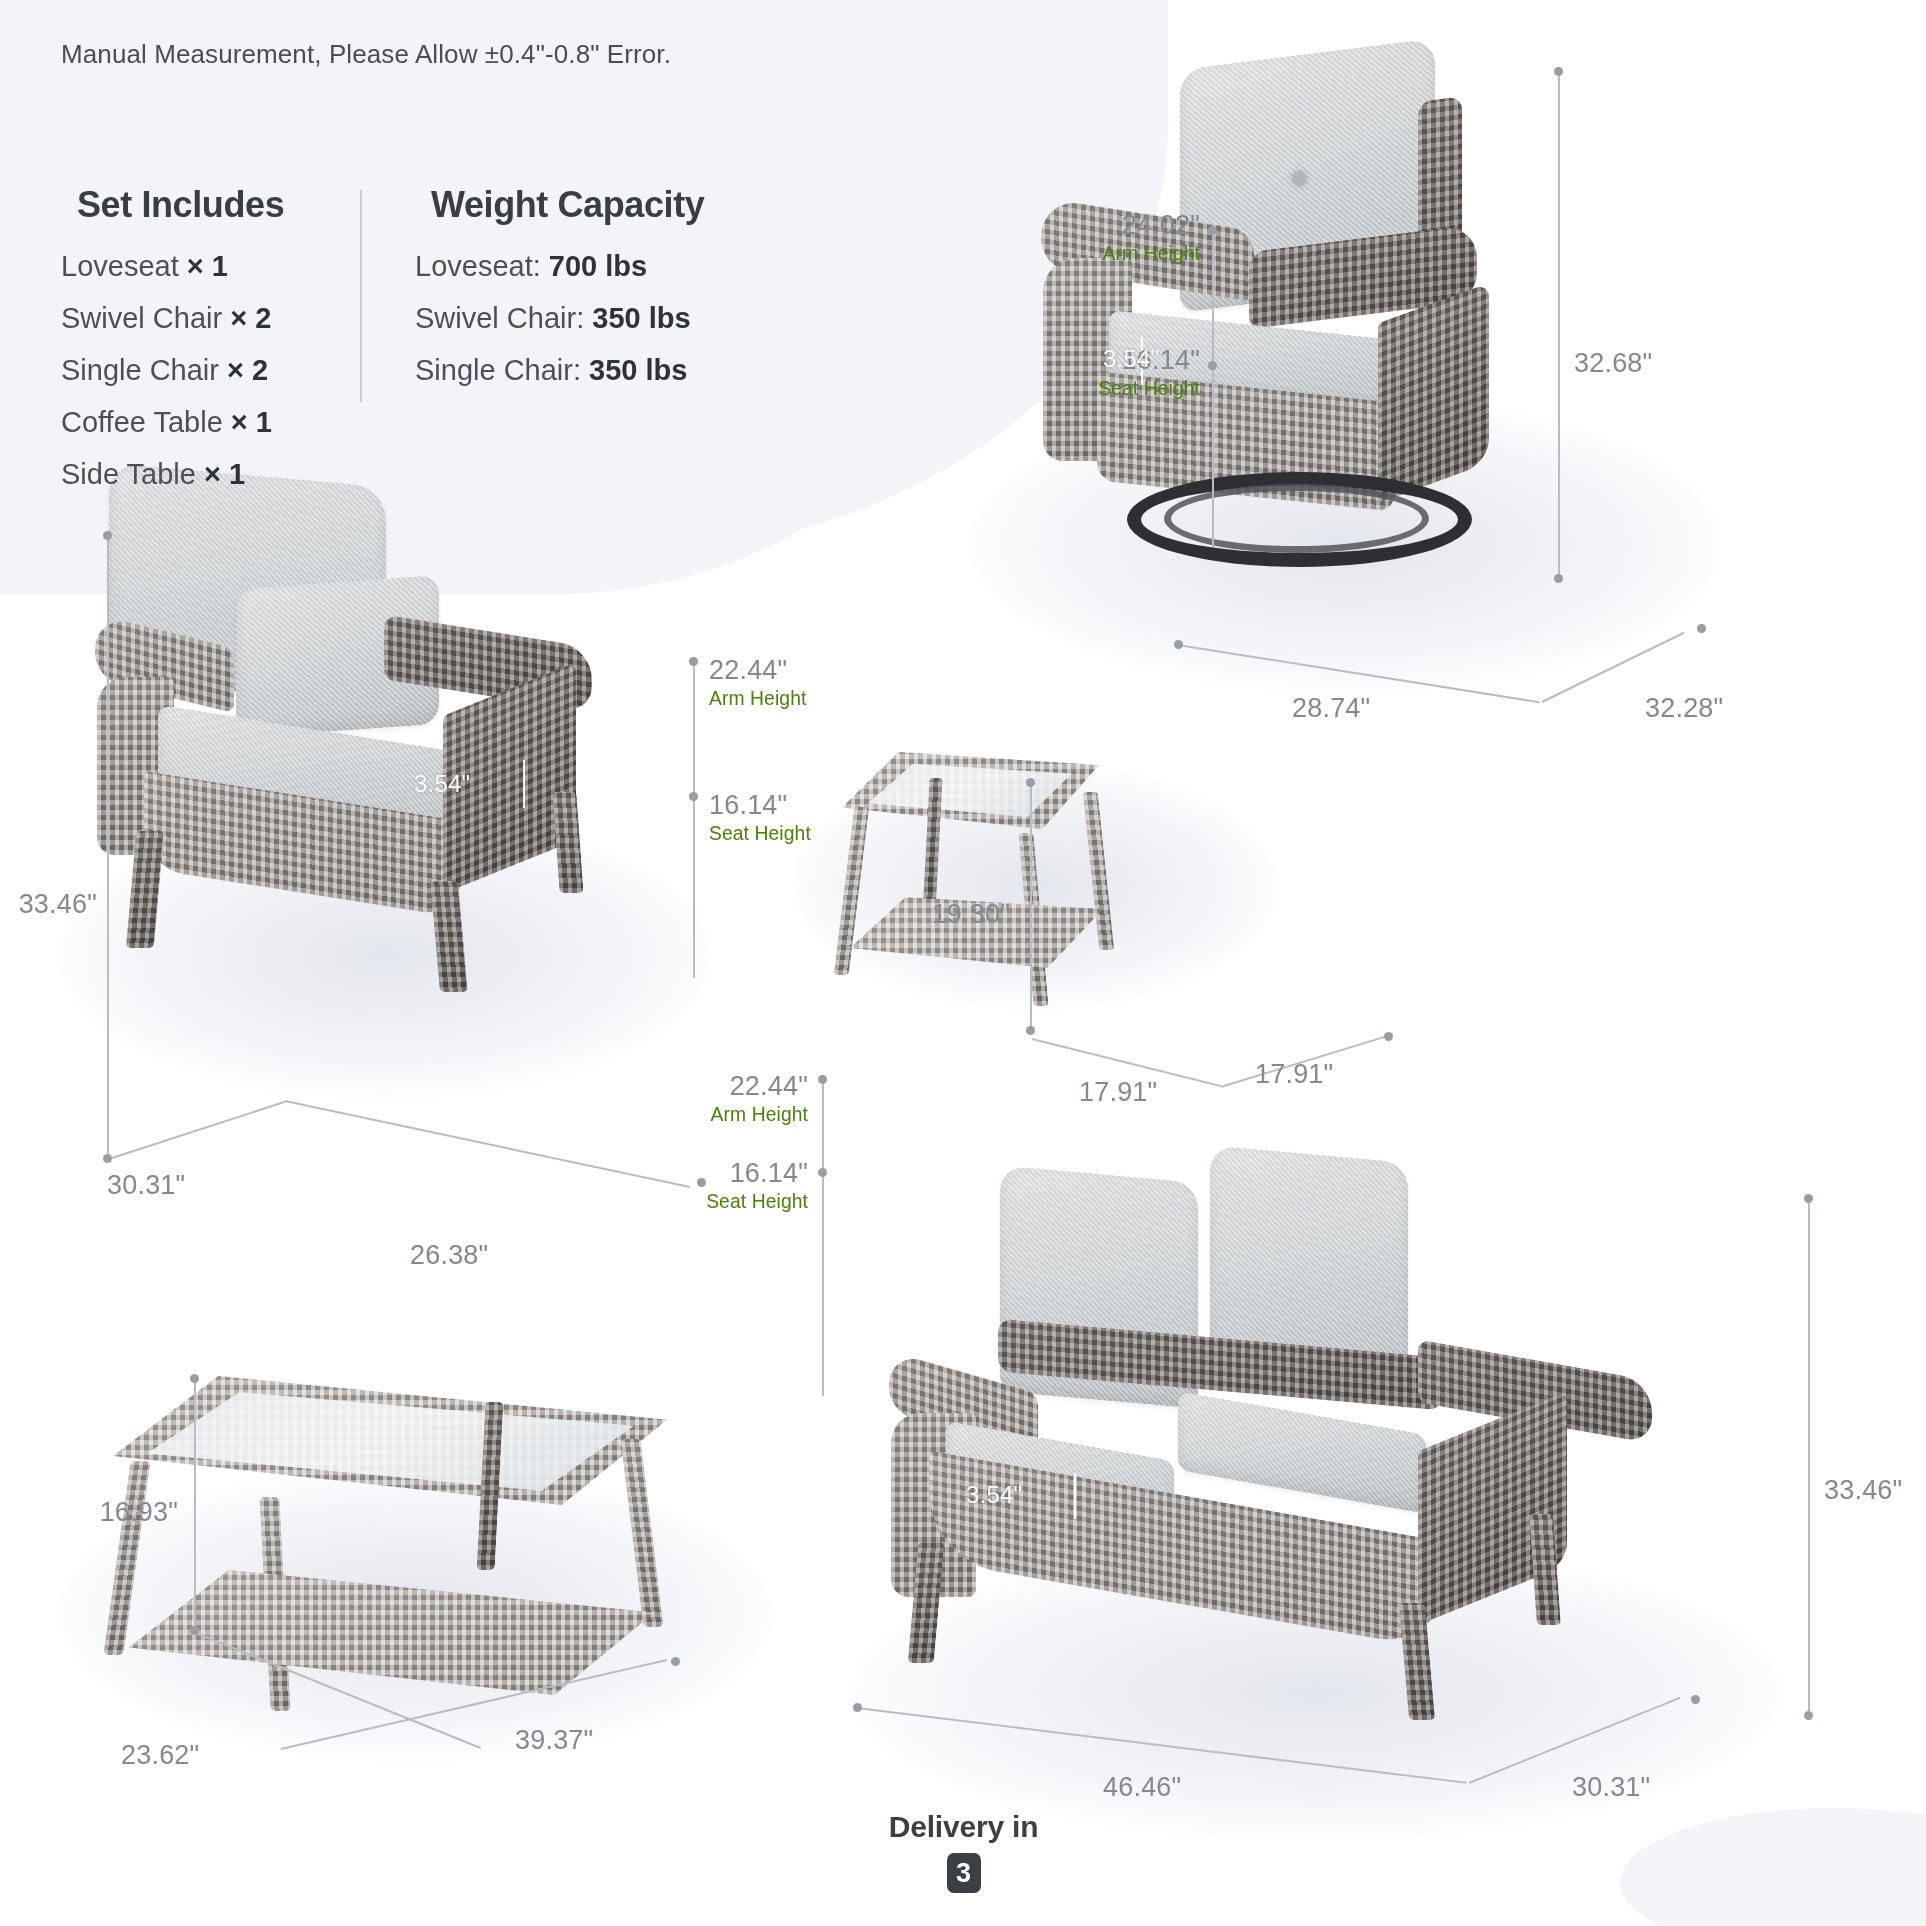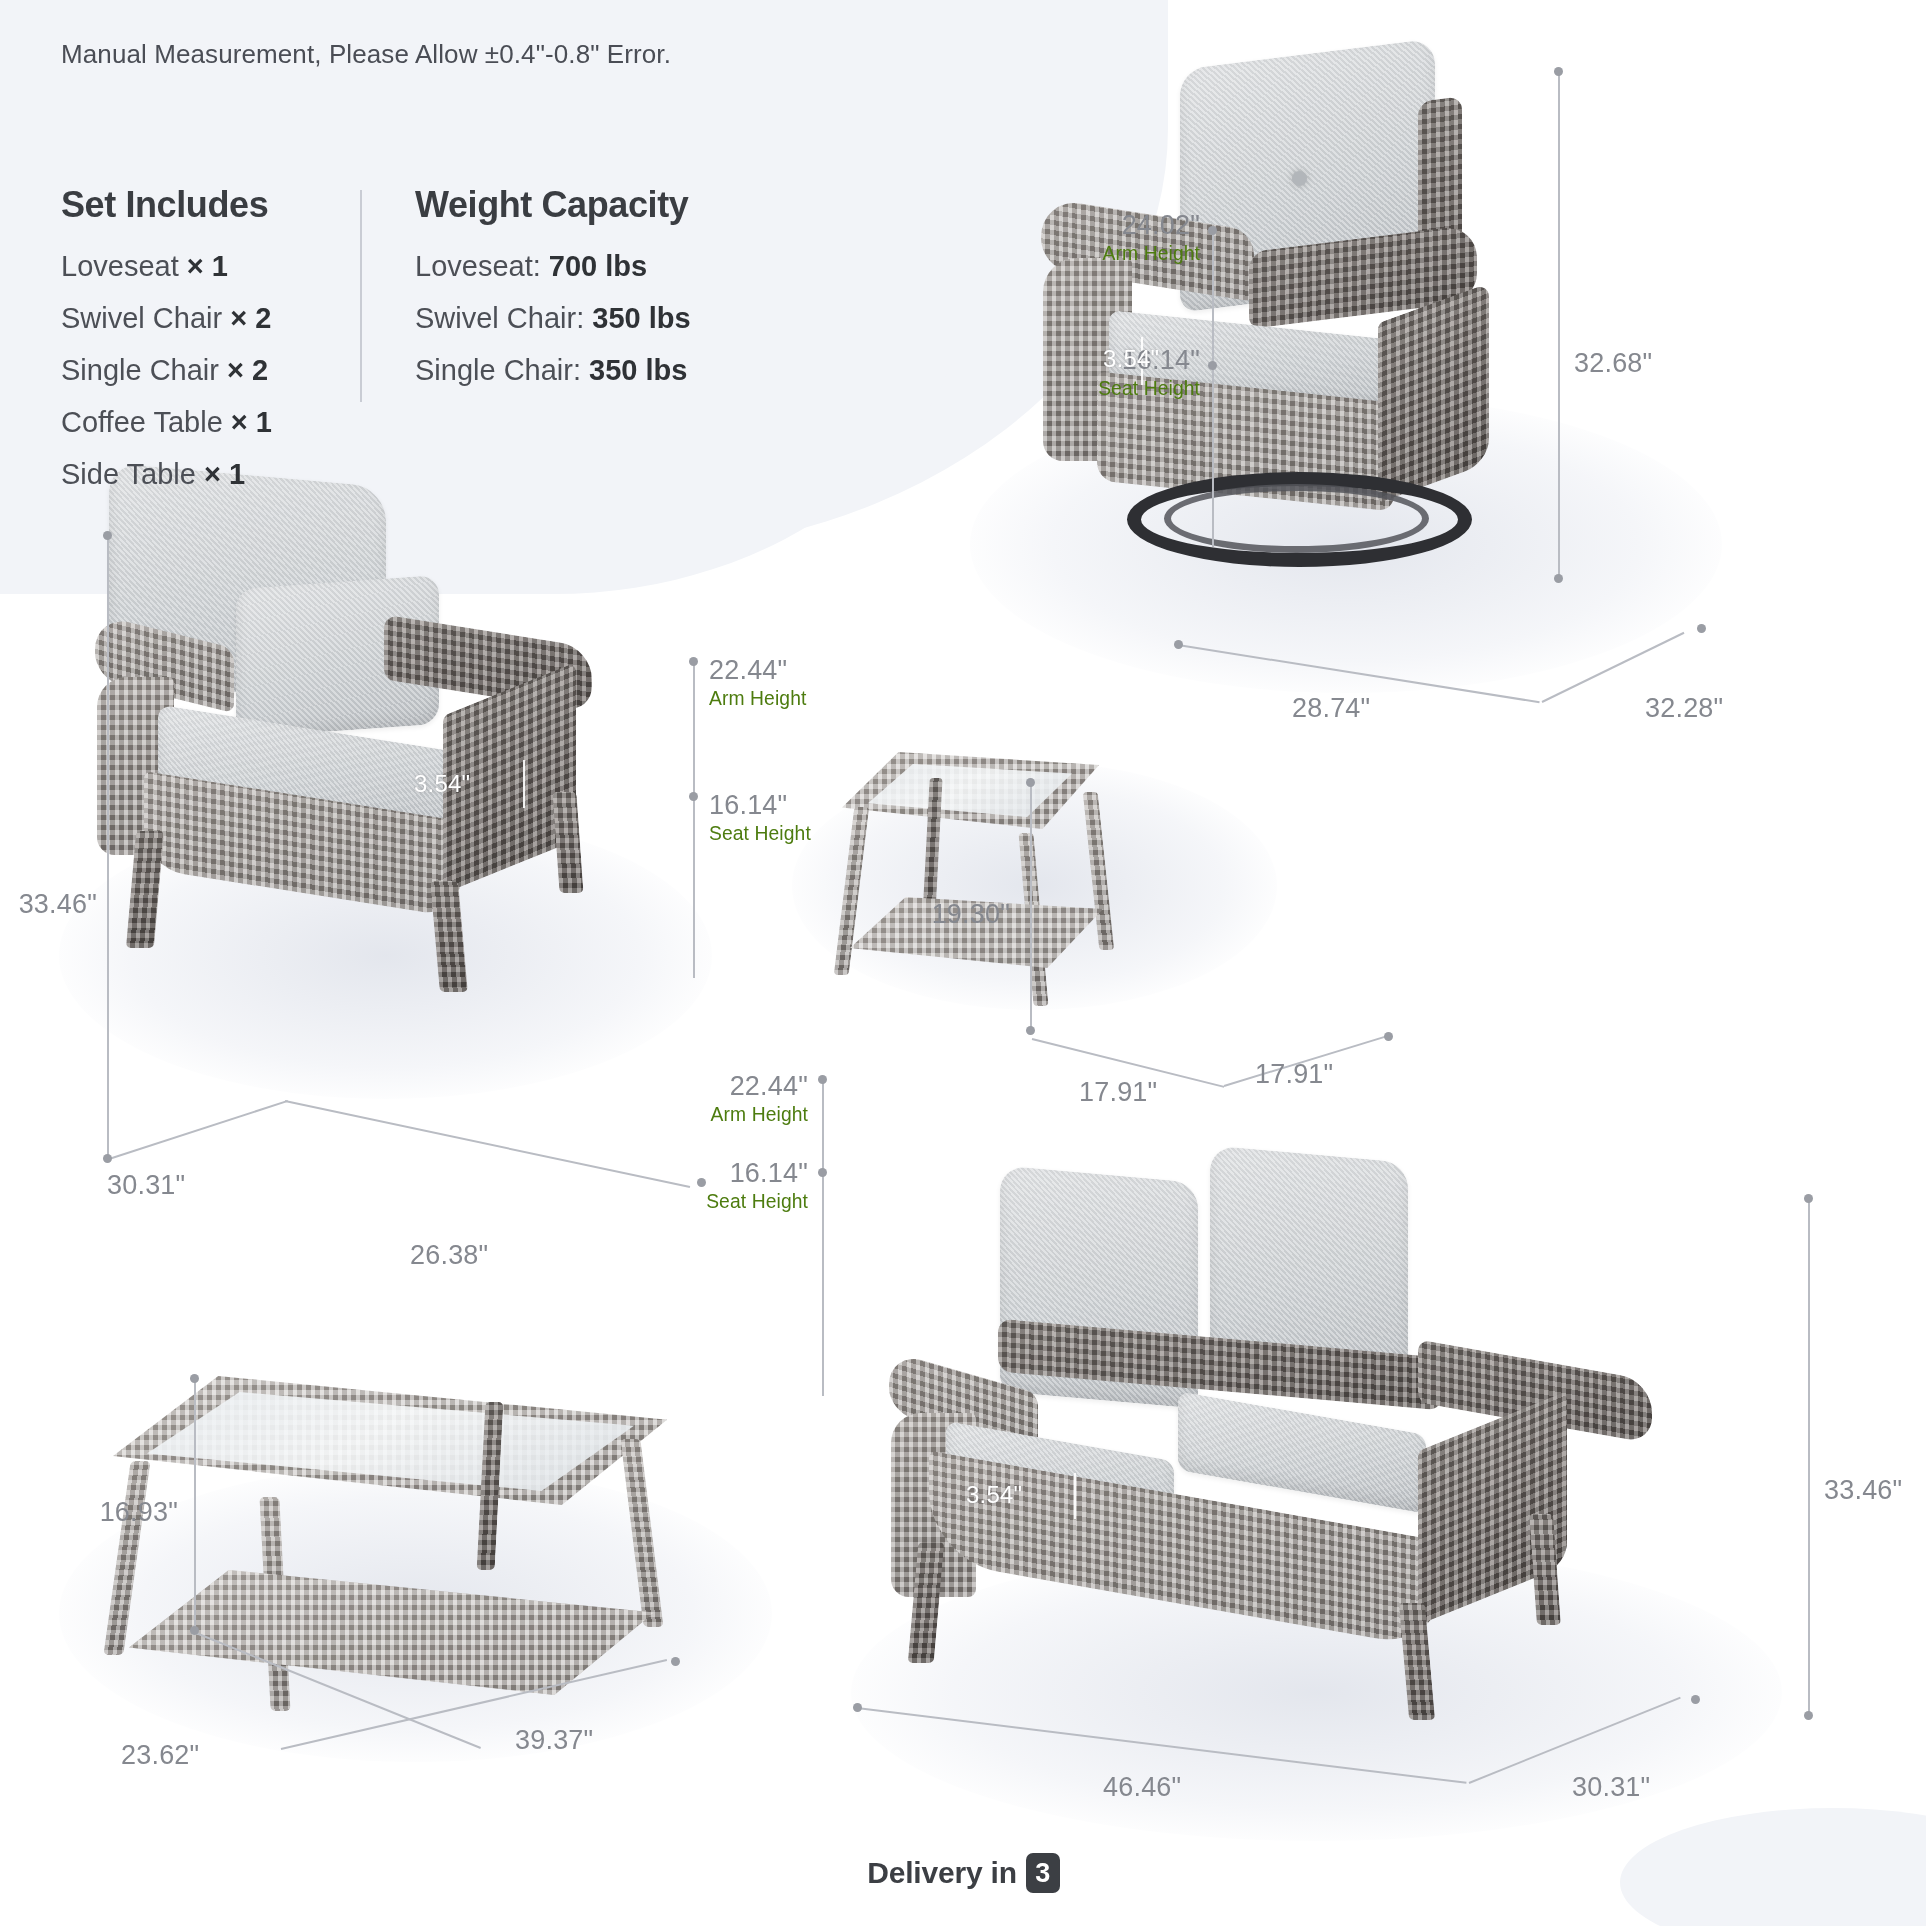--- a/index.html
+++ b/index.html
@@ -40,20 +40,21 @@
   }
 
   
   #info{ left:61px; top:184px; display:flex; align-items:flex-start; }
   .col{ }
   .col.left{ width:299px; }
   .col.right{ padding-left:53px; }
   .col-h{
     font-size:36px; font-weight:700; color:#3a3d42; letter-spacing:-0.4px;
     margin-bottom:26px;
+    margin-left:16px;
   }
   .col-line{
     font-size:29px; color:#4c4f56; line-height:1.0; margin-bottom:23px;
     white-space:nowrap;
   }
   .col-line b{ font-weight:700; color:#2f3236; }
   .divider{
     width:2px; background:#c9ccd4; height:212px; margin-top:6px; flex:0 0 2px;
   }
 
@@ -111,21 +112,21 @@
     border-radius:16px;
     box-shadow:inset 0 -6px 14px rgba(0,0,0,.08), 0 2px 5px rgba(0,0,0,.07);
   }
   .glass{
     background:linear-gradient(150deg, rgba(236,240,243,.92) 0%, rgba(249,251,252,.86) 45%, rgba(227,232,236,.9) 100%);
   }
 
   
   #footer{
     position:absolute; left:0; right:0; bottom:34px; z-index:7;
-    display:flex; align-items:center; justify-content:center; gap:9px;
+    display:flex; align-items:center; justify-content:center; gap:9px;flex-direction:column;
   }
   #footer .ftext{
     font-size:30px; font-weight:700; color:#3c3f44; letter-spacing:-0.2px;
   }
   #boxbadge{
     display:inline-flex; align-items:center; justify-content:center;
     width:34px; height:40px; border-radius:7px; background:#3c3f44;
     color:#ffffff; font-size:27px; font-weight:700; line-height:1;
   }
   #footer-arc{

